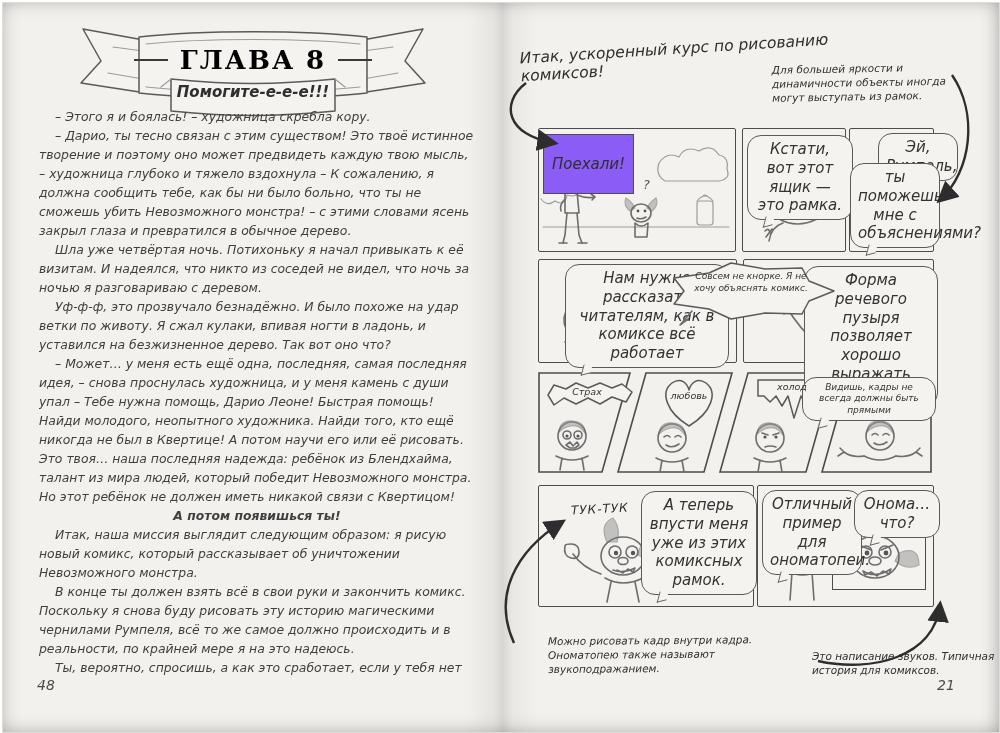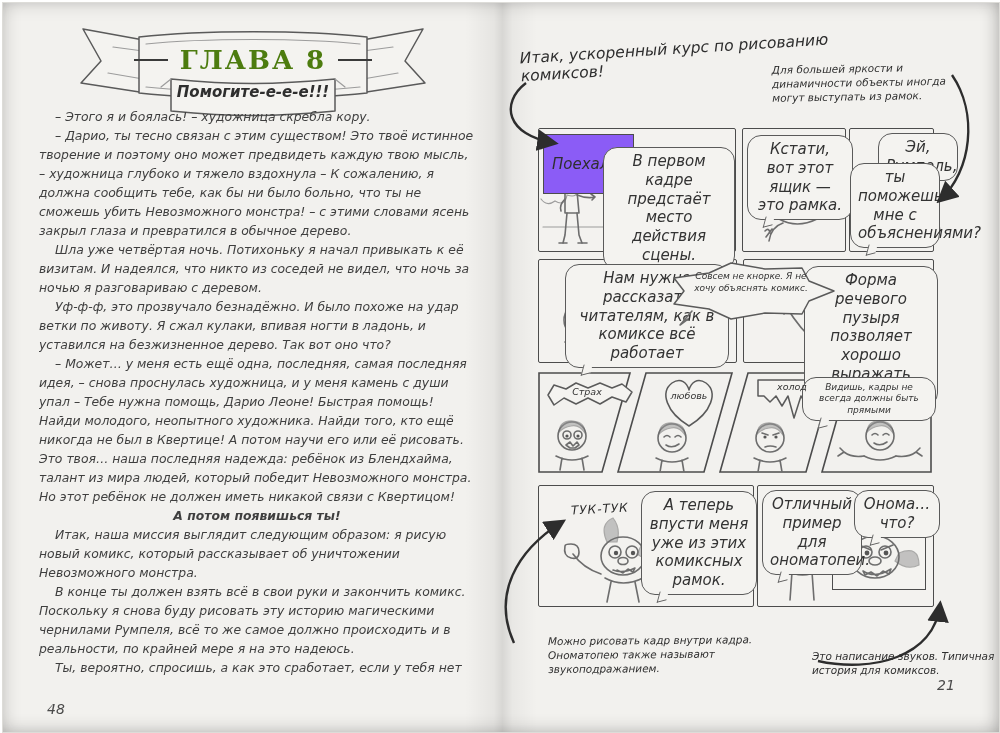--- a/index.html
+++ b/index.html
@@ -11,31 +11,31 @@
   .spine{position:absolute;left:462px;top:0;width:72px;height:100%;pointer-events:none;
     background:linear-gradient(to right, rgba(0,0,0,0), rgba(0,0,0,.05) 40%, rgba(0,0,0,.11) 52%, rgba(0,0,0,.04) 66%, rgba(0,0,0,0));}
   .page{position:absolute;top:0;height:729px;}
   .page-left{left:0;width:497px;}
   .page-right{left:497px;width:499px;}
 
   
   .banner{position:absolute;left:50px;top:18px;width:400px;height:100px;}
   .banner svg{position:absolute;left:0;top:0;}
   .chapter-title{position:absolute;left:0;top:24px;width:100%;text-align:center;
-    font-family:"DejaVu Serif",serif;font-weight:bold;font-size:26px;letter-spacing:2px;color:#4d7c0f;
+    font-family:"DejaVu Serif",serif;font-weight:bold;font-size:26px;letter-spacing:2px;color:#000000;
     display:flex;align-items:center;justify-content:center;gap:12px;}
   .chapter-title::before,.chapter-title::after{content:"";display:inline-block;width:34px;height:2px;background:#3a3a3a;}
   .chapter-subtitle{position:absolute;left:0;top:62px;width:100%;text-align:center;
     font-style:italic;font-weight:bold;font-size:15px;color:#2e2e2e;}
   .body-text{position:absolute;left:36px;top:104px;width:436px;height:572px;overflow:hidden;
     font-style:italic;font-size:12.4px;line-height:19px;color:#3f3f3f;}
   .body-text p{margin:0;text-indent:16px;}
   .body-text p.center-bold{text-indent:0;text-align:center;font-weight:bold;}
   .page-num{position:absolute;top:674px;font-style:italic;font-size:14px;color:#4a4a4a;}
-  .pn-left{left:44px;margin-top:24px;}
+  .pn-left{left:34px;}
   .pn-right{left:437px;}
 
   
   .rp-title{position:absolute;left:20px;top:36px;width:340px;font-style:italic;font-size:15.5px;
     color:#2e2e2e;transform:rotate(-3.5deg);}
   .anno{position:absolute;font-style:italic;font-size:10.5px;line-height:14px;color:#2f2f2f;}
   .anno-tr{left:272px;top:58px;width:205px;transform:rotate(-1deg);}
   .anno-bl{left:48px;top:630px;width:238px;transform:rotate(-.5deg);}
   .anno-br{left:312px;top:646px;width:200px;}
 
@@ -123,21 +123,20 @@
       <svg class="chr" style="left:84px;top:66px;" width="36" height="48" viewBox="0 0 36 48">
         <path class="hair" d="M7 16 Q0 10 3 3 Q9 7 12 13 Z M29 16 Q36 10 33 3 Q27 7 24 13 Z"></path>
         <ellipse class="s" cx="18" cy="18" rx="10" ry="9"></ellipse>
         <circle class="f" cx="15" cy="16" r="1.4"></circle>
           <circle class="f" cx="22" cy="16" r="1.4"></circle>
         <path class="s" d="M14 23 Q18 25 23 22"></path>
         <path class="s" d="M12 28 Q18 34 25 28 L24 42 L12 42 Z"></path>
       </svg>
       <div class="qmark" style="left:104px;top:48px;">?</div>
       <div class="caption" style="left:4px;top:5px;">Поехали!</div>
-      <div class="bubble" style="left:64px;top:18px;width:116px;">В первом кадре предстаёт место действия сцены.<span class="tail tail-bl"></span></div>
     </div>
 
     <div class="panel" style="left:242px;top:125px;width:102px;height:122px;">
       <svg class="chr" style="left:12px;top:38px;" width="80" height="80" viewBox="0 0 80 80">
         <circle class="s" cx="42" cy="28" r="19"></circle>
         <path class="hair" d="M25 22 Q26 6 44 8 Q59 9 59 24 Q51 12 40 14 Q30 16 25 22 Z"></path>
         <circle class="s" cx="36" cy="28" r="4"></circle>
           <circle class="f" cx="37" cy="29" r="1.7"></circle>
         <circle class="s" cx="49" cy="28" r="4"></circle>
           <circle class="f" cx="50" cy="29" r="1.7"></circle>

